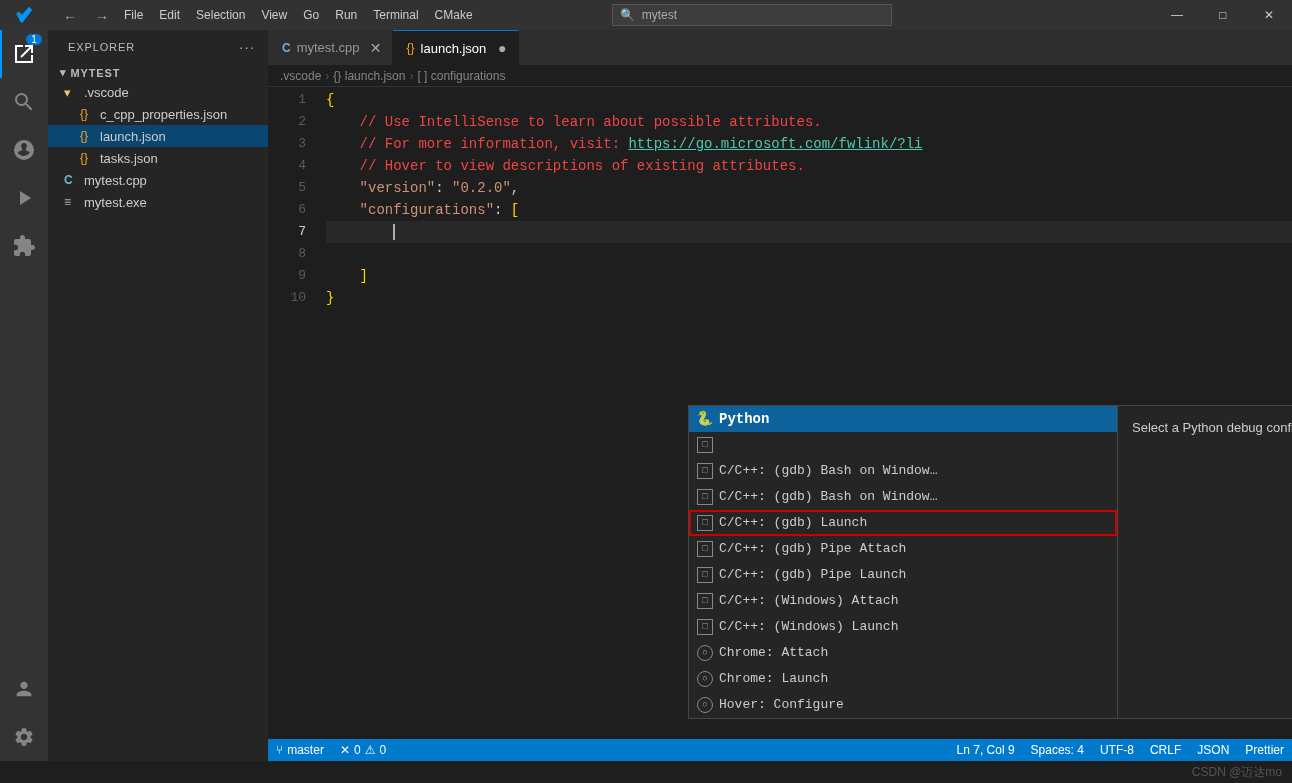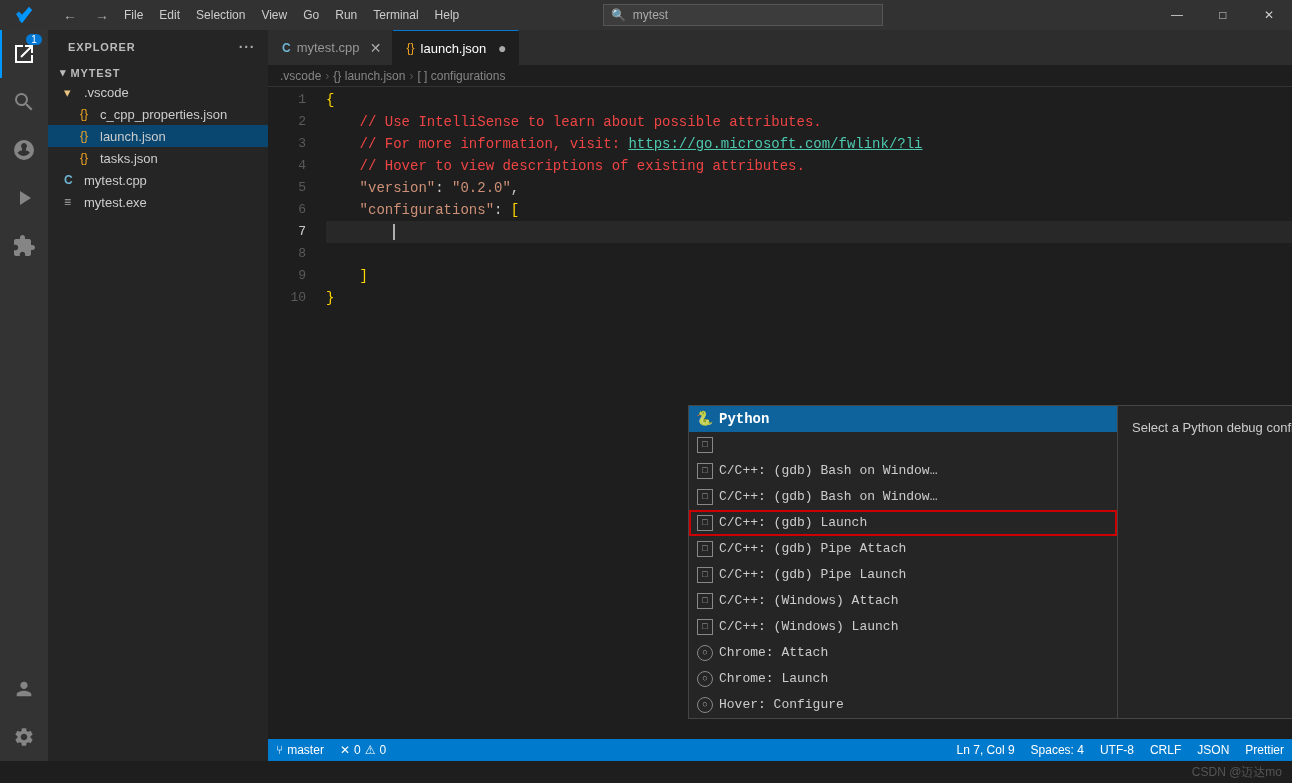--- a/index.html
+++ b/index.html
@@ -143,21 +143,21 @@
       flex-direction: column;
       flex-shrink: 0;
       overflow: hidden;
     }
     .sidebar-header {
       display: flex;
       align-items: center;
       justify-content: space-between;
       padding: 8px 12px 4px 20px;
       font-size: 11px;
-      font-weight: 700;
+      font-weight: 400;
       text-transform: uppercase;
       letter-spacing: 0.08em;
       color: #bbbbbb;
     }
     .sidebar-header-actions {
       display: flex;
       gap: 4px;
     }
     .sidebar-icon-btn {
       width: 18px;
@@ -426,21 +426,21 @@
     <div class="title-bar-nav-btn">→</div>
   </div>
   <div class="title-bar-menus">
     <div class="title-bar-menu-item">File</div>
     <div class="title-bar-menu-item">Edit</div>
     <div class="title-bar-menu-item">Selection</div>
     <div class="title-bar-menu-item">View</div>
     <div class="title-bar-menu-item">Go</div>
     <div class="title-bar-menu-item">Run</div>
     <div class="title-bar-menu-item">Terminal</div>
-    <div class="title-bar-menu-item">Help</div>
+    <div class="title-bar-menu-item">CMake</div>
   </div>
   <div class="title-bar-search">
     <span>🔍</span>
     <span>mytest</span>
   </div>
   <div class="title-bar-right">
     <div class="title-bar-right-btn">—</div>
     <div class="title-bar-right-btn">□</div>
     <div class="title-bar-right-btn close">✕</div>
   </div>

